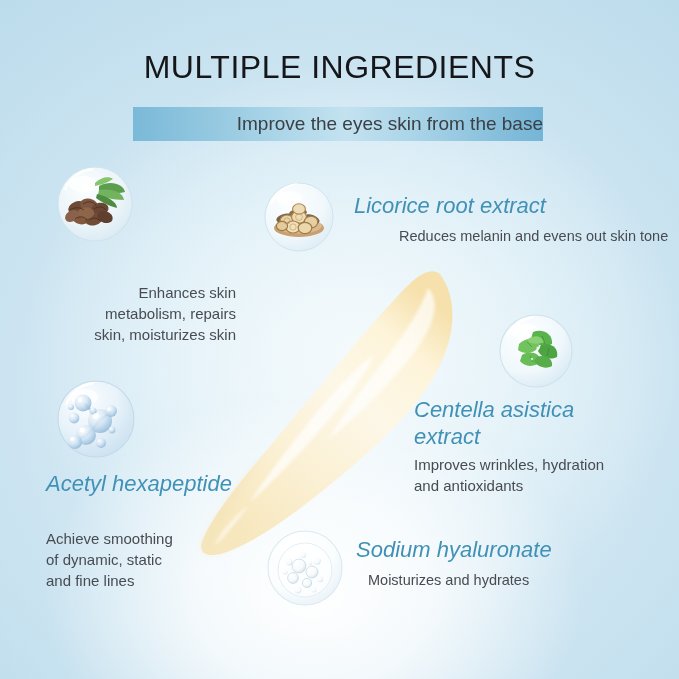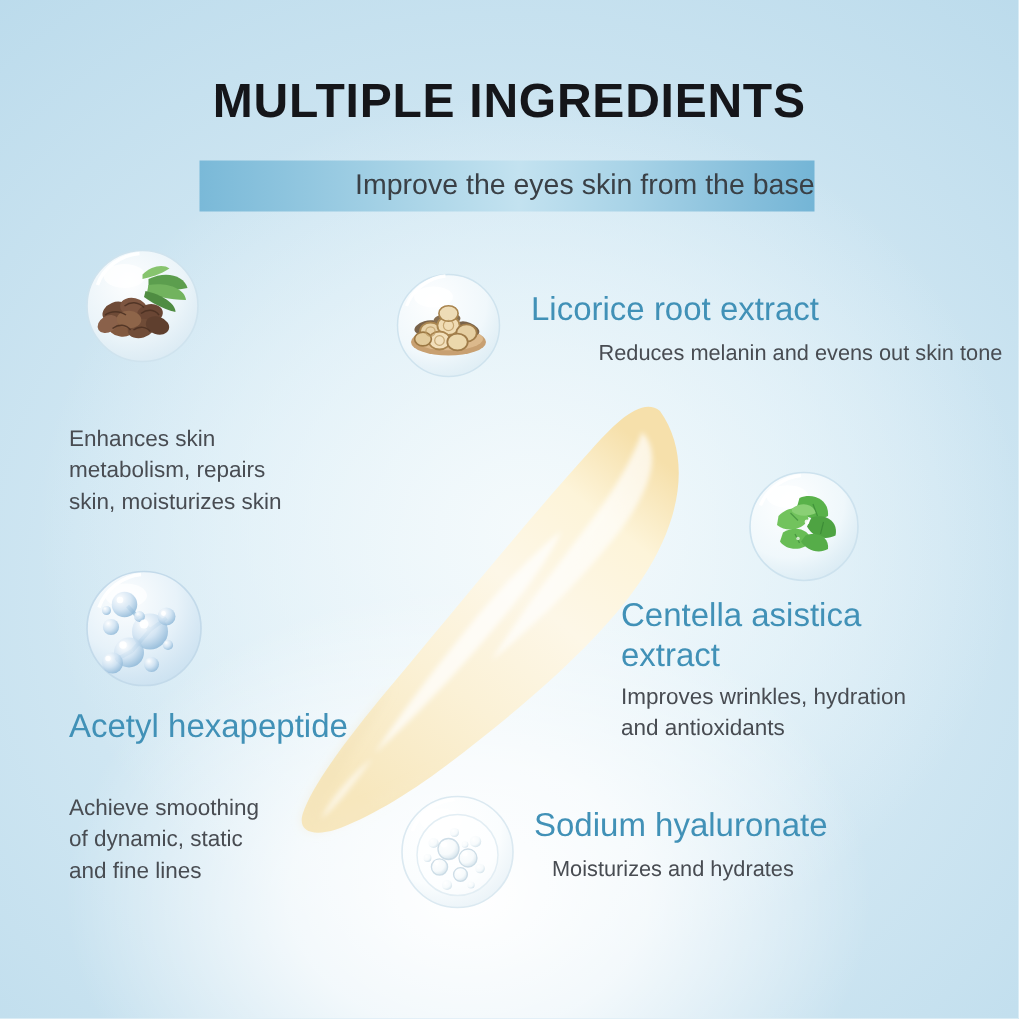--- a/index.html
+++ b/index.html
@@ -24,21 +24,21 @@
 
   
   .title {
     position: absolute;
     left: 0;
     top: 49px;
     width: 679px;
     text-align: center;
     font-size: 32px;
     letter-spacing: 0.5px;
-    font-weight: 700;
+    font-weight: 400;
     color: #15161a;
     white-space: nowrap;
   }
   .subtitle-bar {
     position: absolute;
     left: 133px;
     top: 107px;
     width: 410px;
     height: 34px;
     background-image: linear-gradient(to right,
@@ -72,33 +72,34 @@
   .dish {
     position: absolute;
     border-radius: 50%;
   }
   .ing-head {
     position: absolute;
     color: #4191b7;
     font-size: 22px;
     font-weight: 400;
     line-height: 27px;
+    font-style: italic;
   }
   .ing-desc {
     position: absolute;
     color: #484c52;
     font-size: 15px;
     line-height: 21px;
     white-space: pre-line;
   }
   .ing-desc.sm { font-size: 14.5px; }
 
   
   #head-caffeine  { left: 46px;  top: 250px; width: 230px; }
-  #desc-caffeine  { left: 46px;  top: 282px; width: 190px; }
+  #desc-caffeine  { left: 46px;  top: 282px; width: 190px; text-align: right; }
 
   #head-licorice  { left: 354px; top: 192px; width: 300px; }
   #desc-licorice  { left: 371px; top: 226px; width: 310px; margin-left: 28px; }
 
   #head-centella  { left: 414px; top: 396px; width: 200px; }
   #desc-centella  { left: 414px; top: 454px; width: 215px; }
 
   #head-acetyl    { left: 46px;  top: 470px; width: 190px; }
   #desc-acetyl    { left: 46px;  top: 528px; width: 180px; }
 

